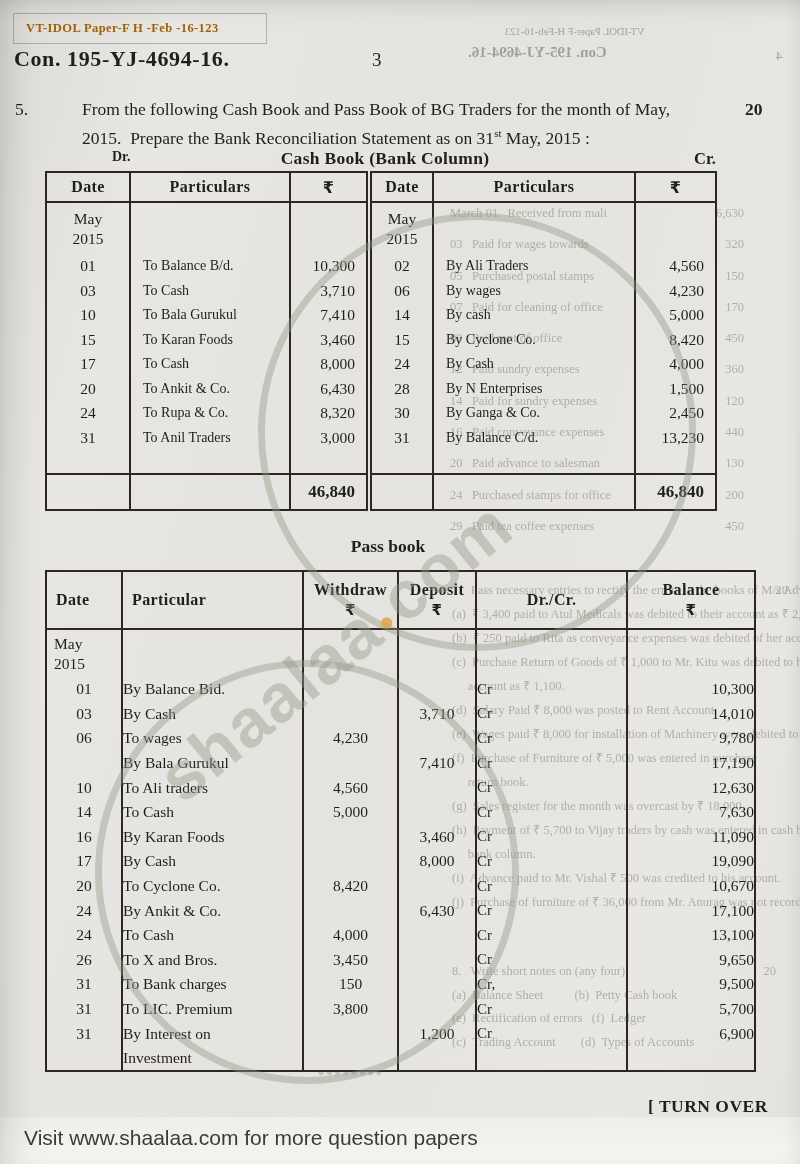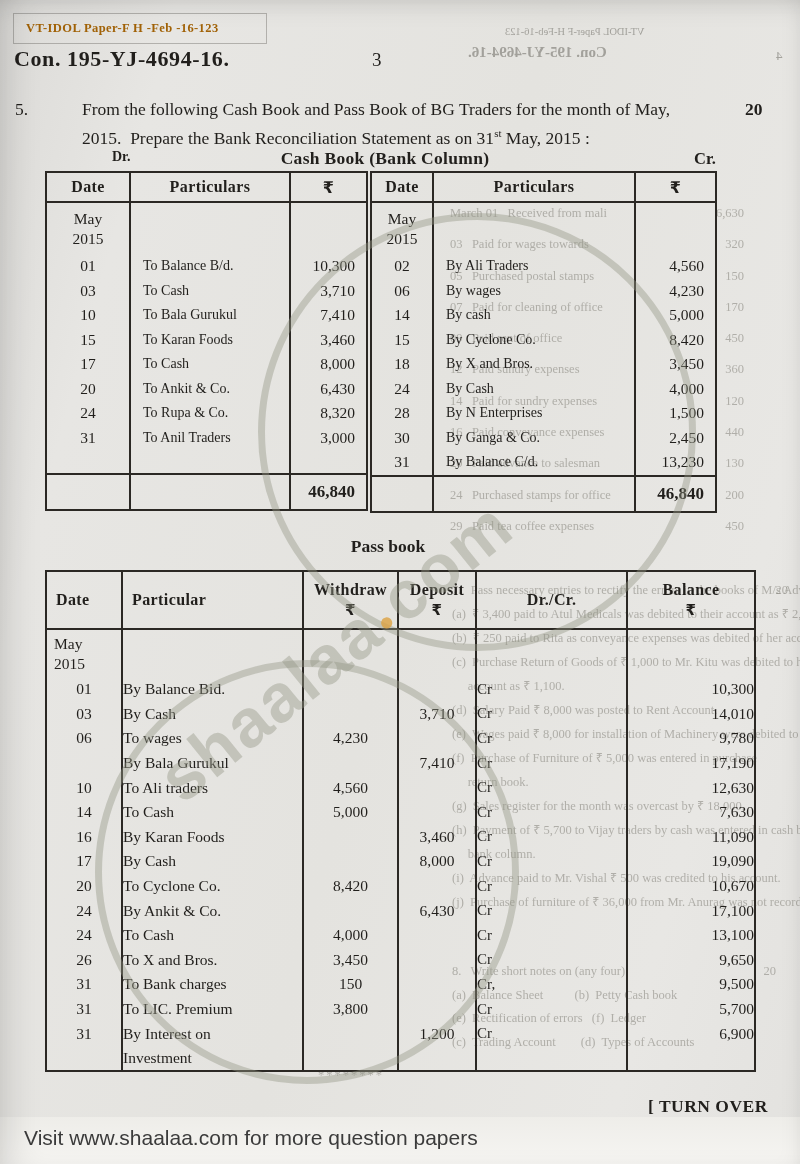--- a/index.html
+++ b/index.html
@@ -276,25 +276,20 @@
         <td class="c-date">14</td>
         <td class="c-part">By cash</td>
         <td class="c-amt">5,000</td>
       </tr>
       <tr class="entry">
         <td class="c-date">15</td>
         <td class="c-part">By Cyclone Co.</td>
         <td class="c-amt">8,420</td>
       </tr>
       <tr class="entry">
-        <td class="c-date">18</td>
-        <td class="c-part">By X and Bros.</td>
-        <td class="c-amt">3,450</td>
-      </tr>
-      <tr class="entry">
         <td class="c-date">24</td>
         <td class="c-part">By Cash</td>
         <td class="c-amt">4,000</td>
       </tr>
       <tr class="entry">
         <td class="c-date">28</td>
         <td class="c-part">By N Enterprises</td>
         <td class="c-amt">1,500</td>
       </tr>
       <tr class="entry">

